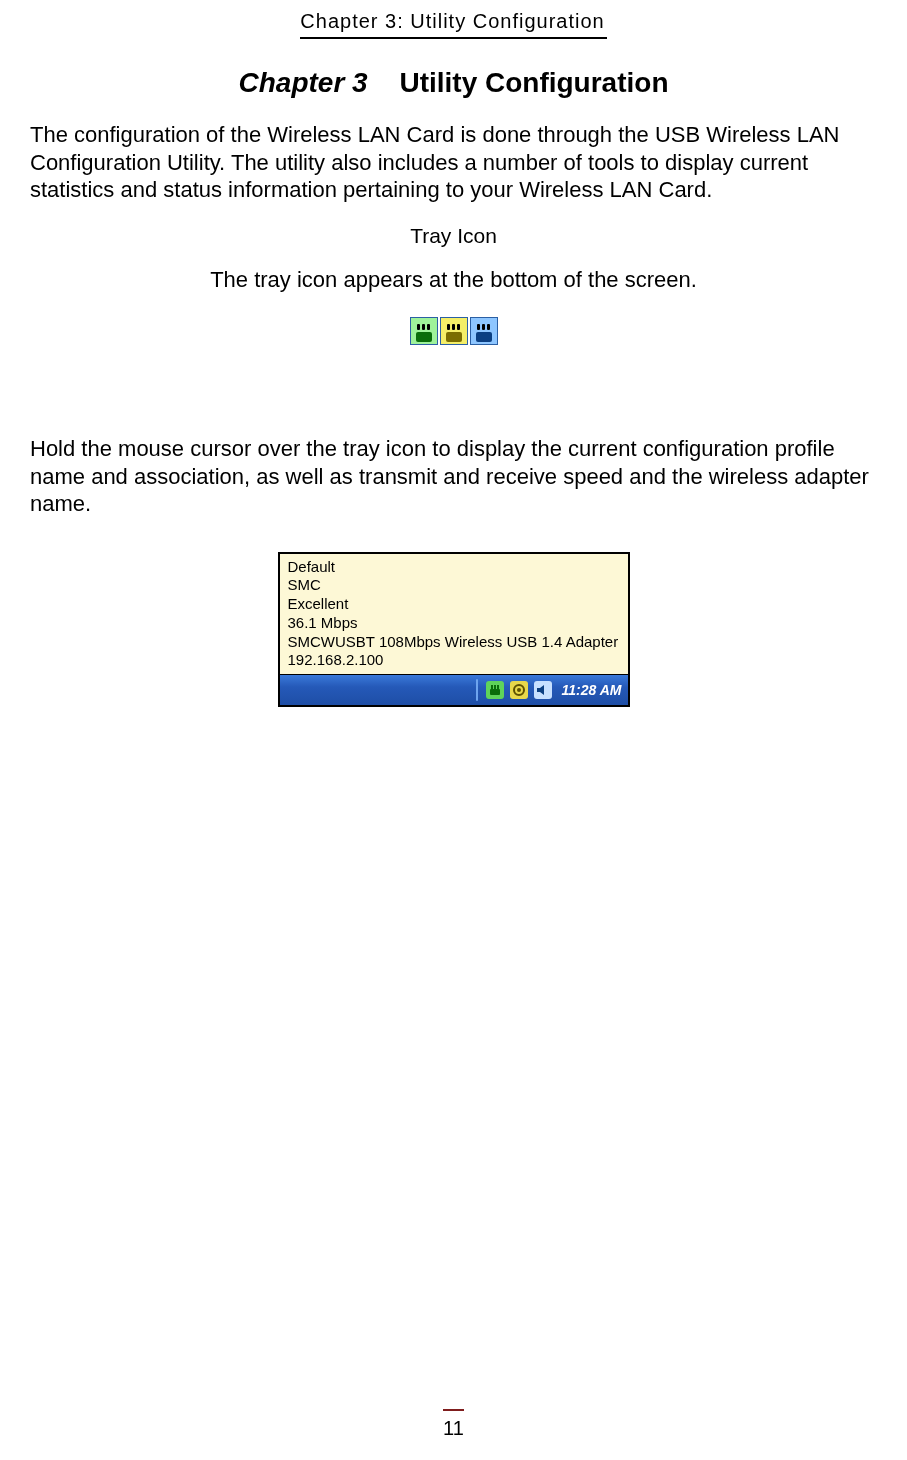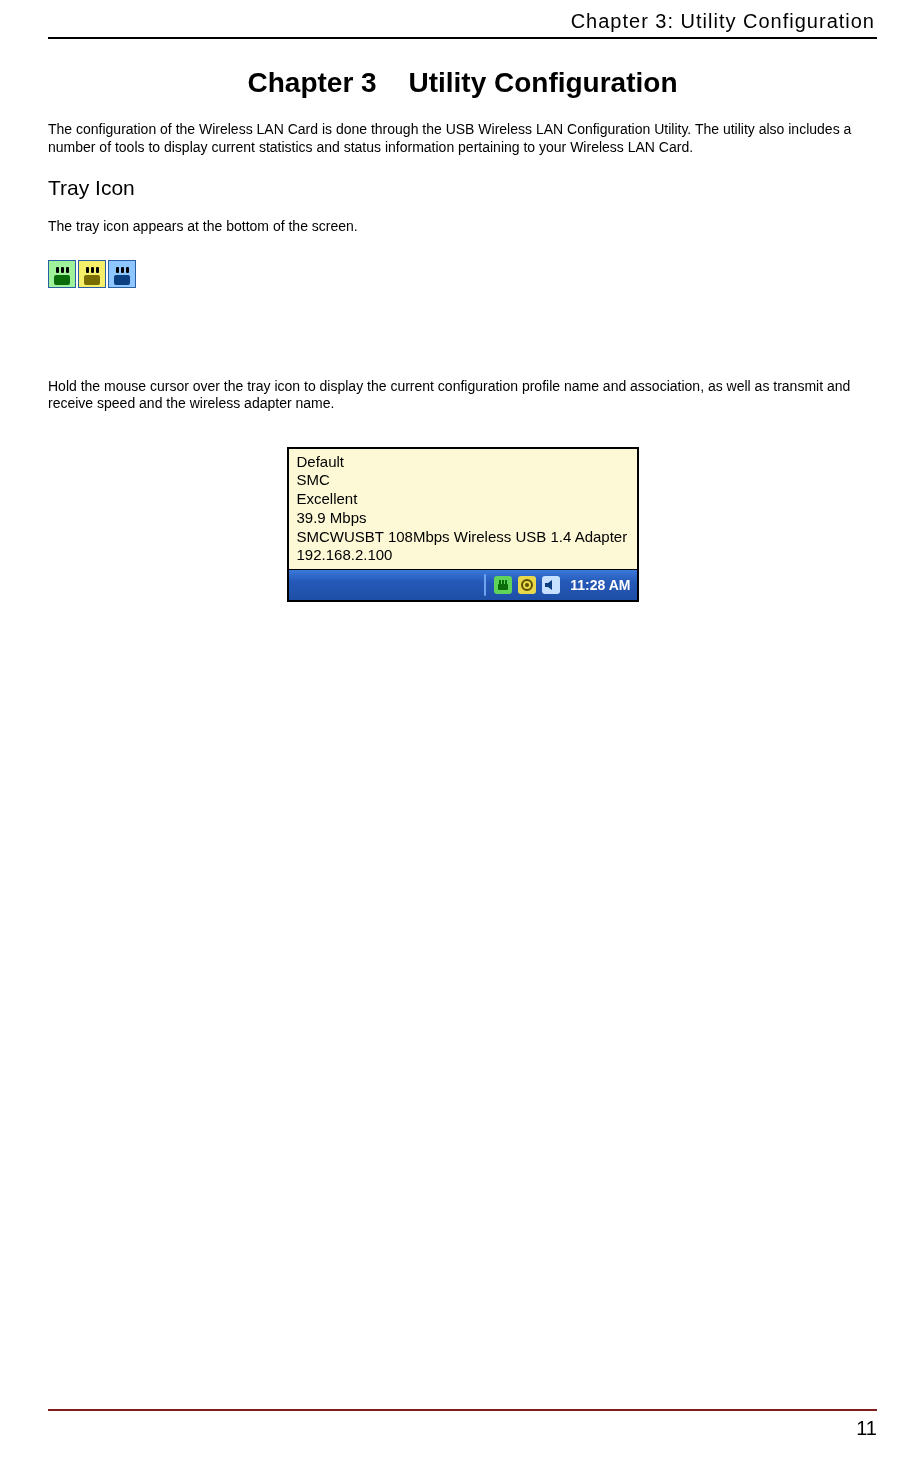--- a/index.html
+++ b/index.html
@@ -1,41 +1,42 @@
 <!DOCTYPE html>
 <html><head>
 <meta charset="utf-8">
 <style>
   * { box-sizing: border-box; margin: 0; padding: 0; }
   html, body { width: 907px; height: 1460px; background: #fff; font-family: Arial, Helvetica, sans-serif; color: #000; }
   .page {
     width: 907px;
     height: 1460px;
-    padding: 10px 30px 20px 48px;
+    padding: 10px 30px 20px 30px;
     position: relative;
     display: flex;
     flex-direction: column;
+    align-items: center;
   }
   .running-head {
     text-align: right;
     font-size: 20px;
     letter-spacing: 1px;
     padding: 0 2px 4px 0;
     border-bottom: 2px solid #000;
     margin-bottom: 28px;
   }
   .chapter-title {
     text-align: center;
     font-size: 28px;
     font-weight: bold;
     margin-bottom: 22px;
   }
-  .chapter-title .num { margin-right: 24px; }
+  .chapter-title .num { margin-right: 24px; font-style: italic; }
   .para {
-    font-size: 14px;
+    font-size: 22px;
     line-height: 1.25;
     margin-bottom: 20px;
     text-align: left;
   }
   .section-title {
     font-size: 21px;
     font-weight: normal;
     margin-bottom: 18px;
   }
   
@@ -120,21 +121,21 @@
     height: 18px;
     border-radius: 3px;
     display: flex;
     align-items: center;
     justify-content: center;
   }
   .taskbar .mini-icon.green  { background: #5fd35a; }
   .taskbar .mini-icon.yellow { background: #e8d84a; }
   .taskbar .mini-icon.blue2  { background: #c7e0ff; }
   .taskbar .mini-icon svg { display:block; }
-  .taskbar .clock { margin-left: 4px; }
+  .taskbar .clock { margin-left: 4px; font-style: italic; }
 
   .page-footer {
     margin-top: auto;
     border-top: 2px solid #7f1d1d;
     padding-top: 6px;
     text-align: right;
     font-size: 20px;
   }
 </style>
 </head>
@@ -183,21 +184,21 @@
   </div>
 
   <p class="para">Hold the mouse cursor over the tray icon to display the current configuration profile name and association, as well as transmit and receive speed and the wireless adapter name.</p>
 
   <div class="figure-wrap">
     <div class="figure">
       <div class="tooltip-box">
         <div>Default</div>
         <div>SMC</div>
         <div>Excellent</div>
-        <div>39.9 Mbps</div>
+        <div>36.1 Mbps</div>
         <div>SMCWUSBT 108Mbps Wireless USB 1.4 Adapter</div>
         <div>192.168.2.100</div>
       </div>
       <div class="taskbar">
         <div class="divider"></div>
         <div class="mini-icon green">
           <svg width="12" height="12" viewBox="0 0 12 12">
               <rect x="1" y="5" width="10" height="6" rx="1" fill="#0a6d0a"></rect>
               <rect x="2" y="1" width="2" height="4" fill="#0a6d0a"></rect>
               <rect x="5" y="1" width="2" height="4" fill="#0a6d0a"></rect>

